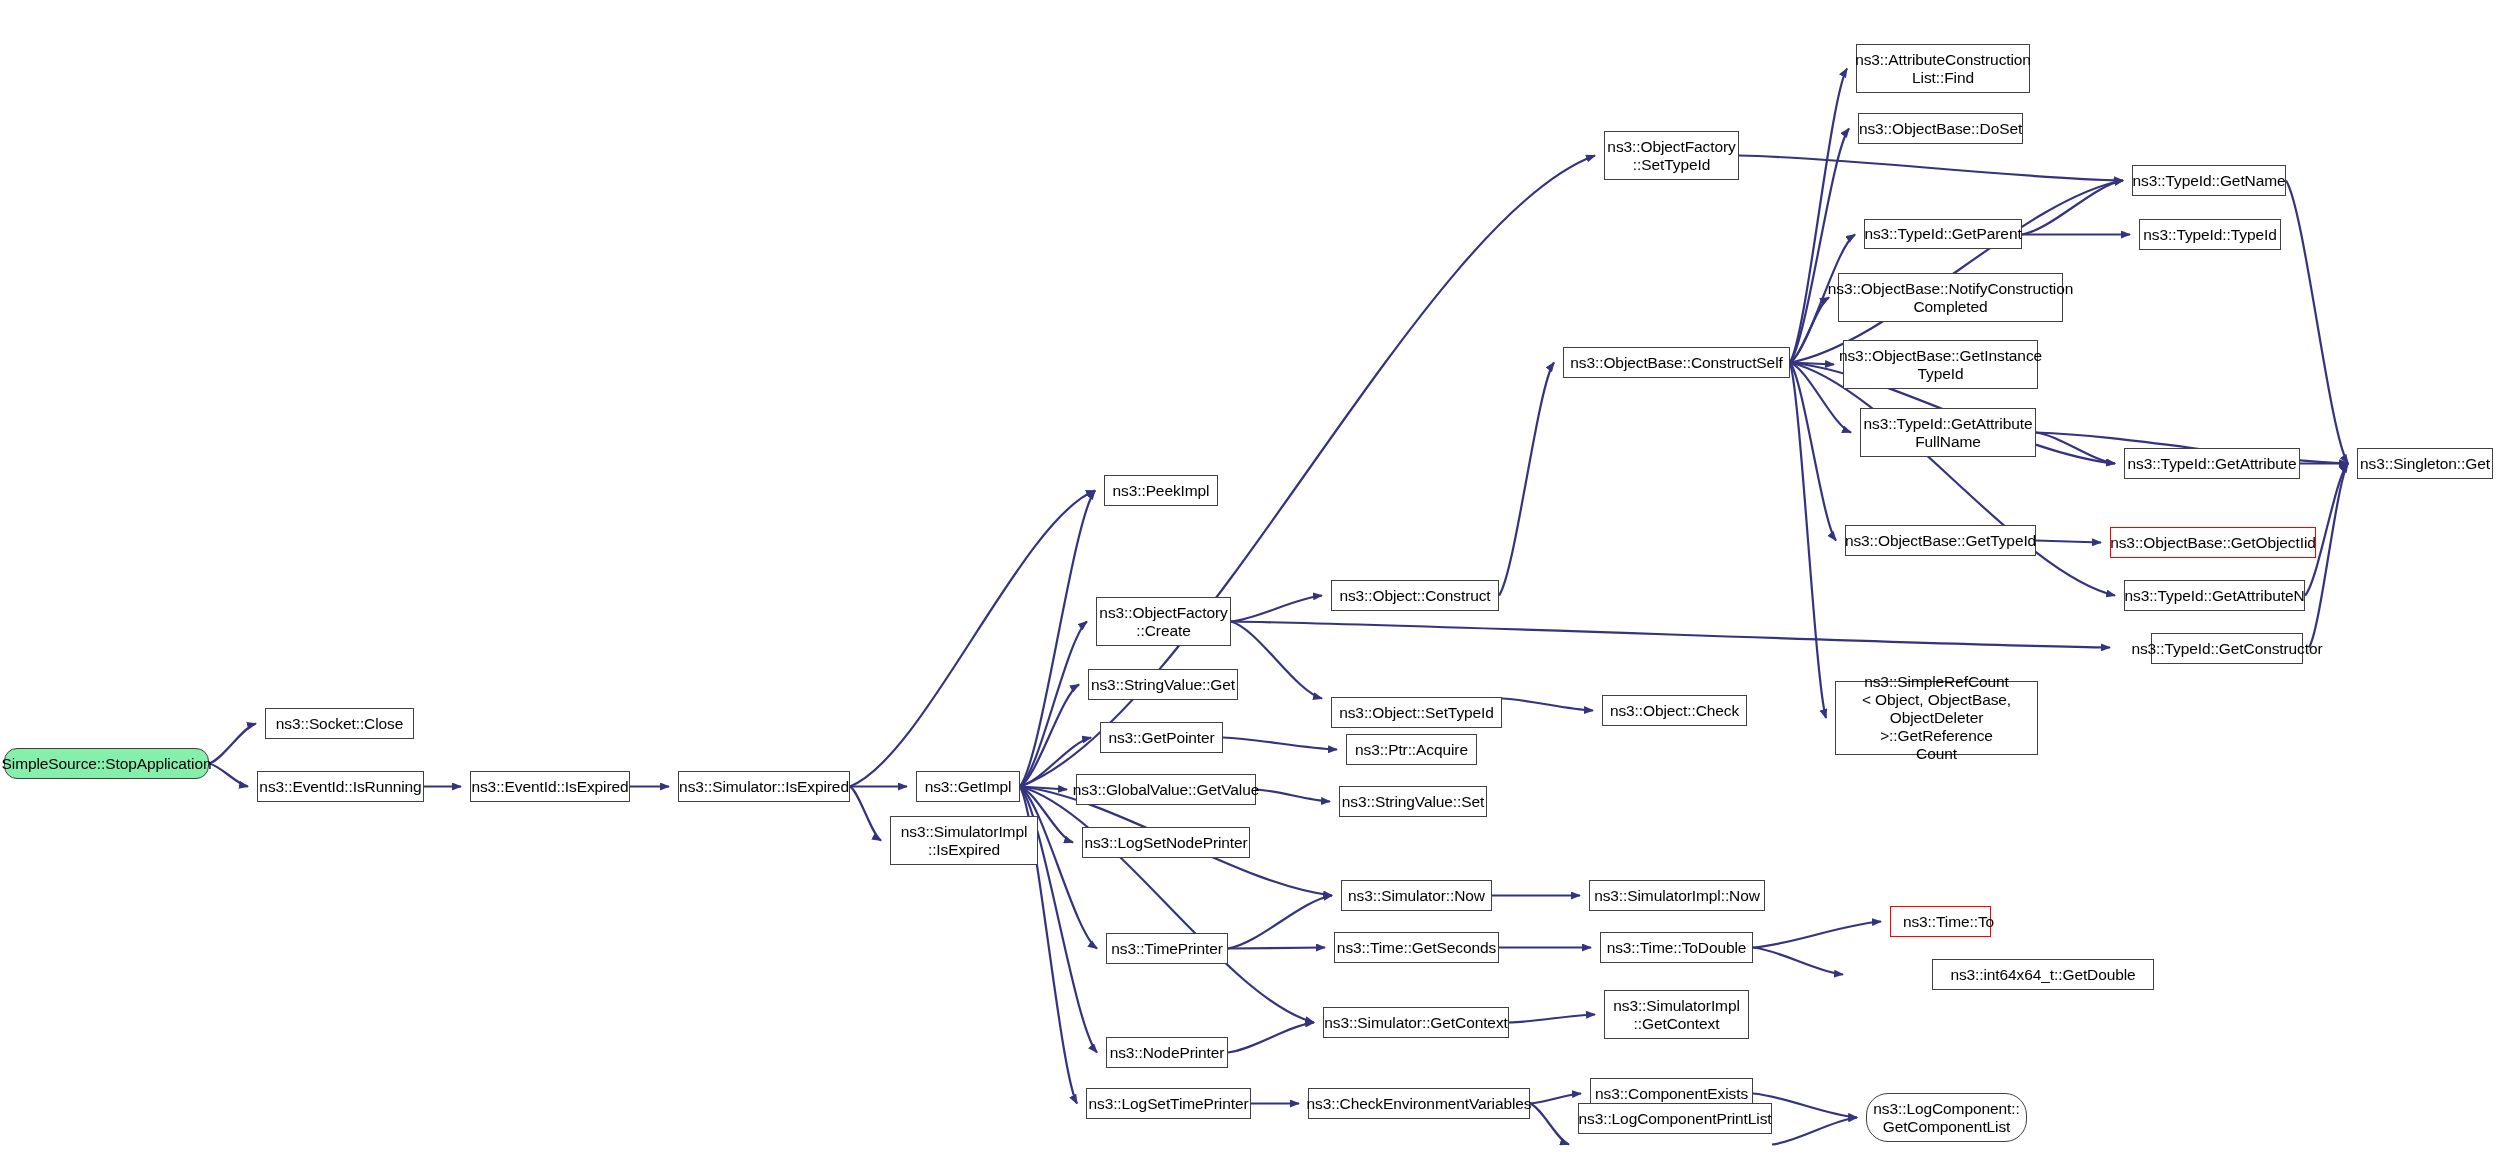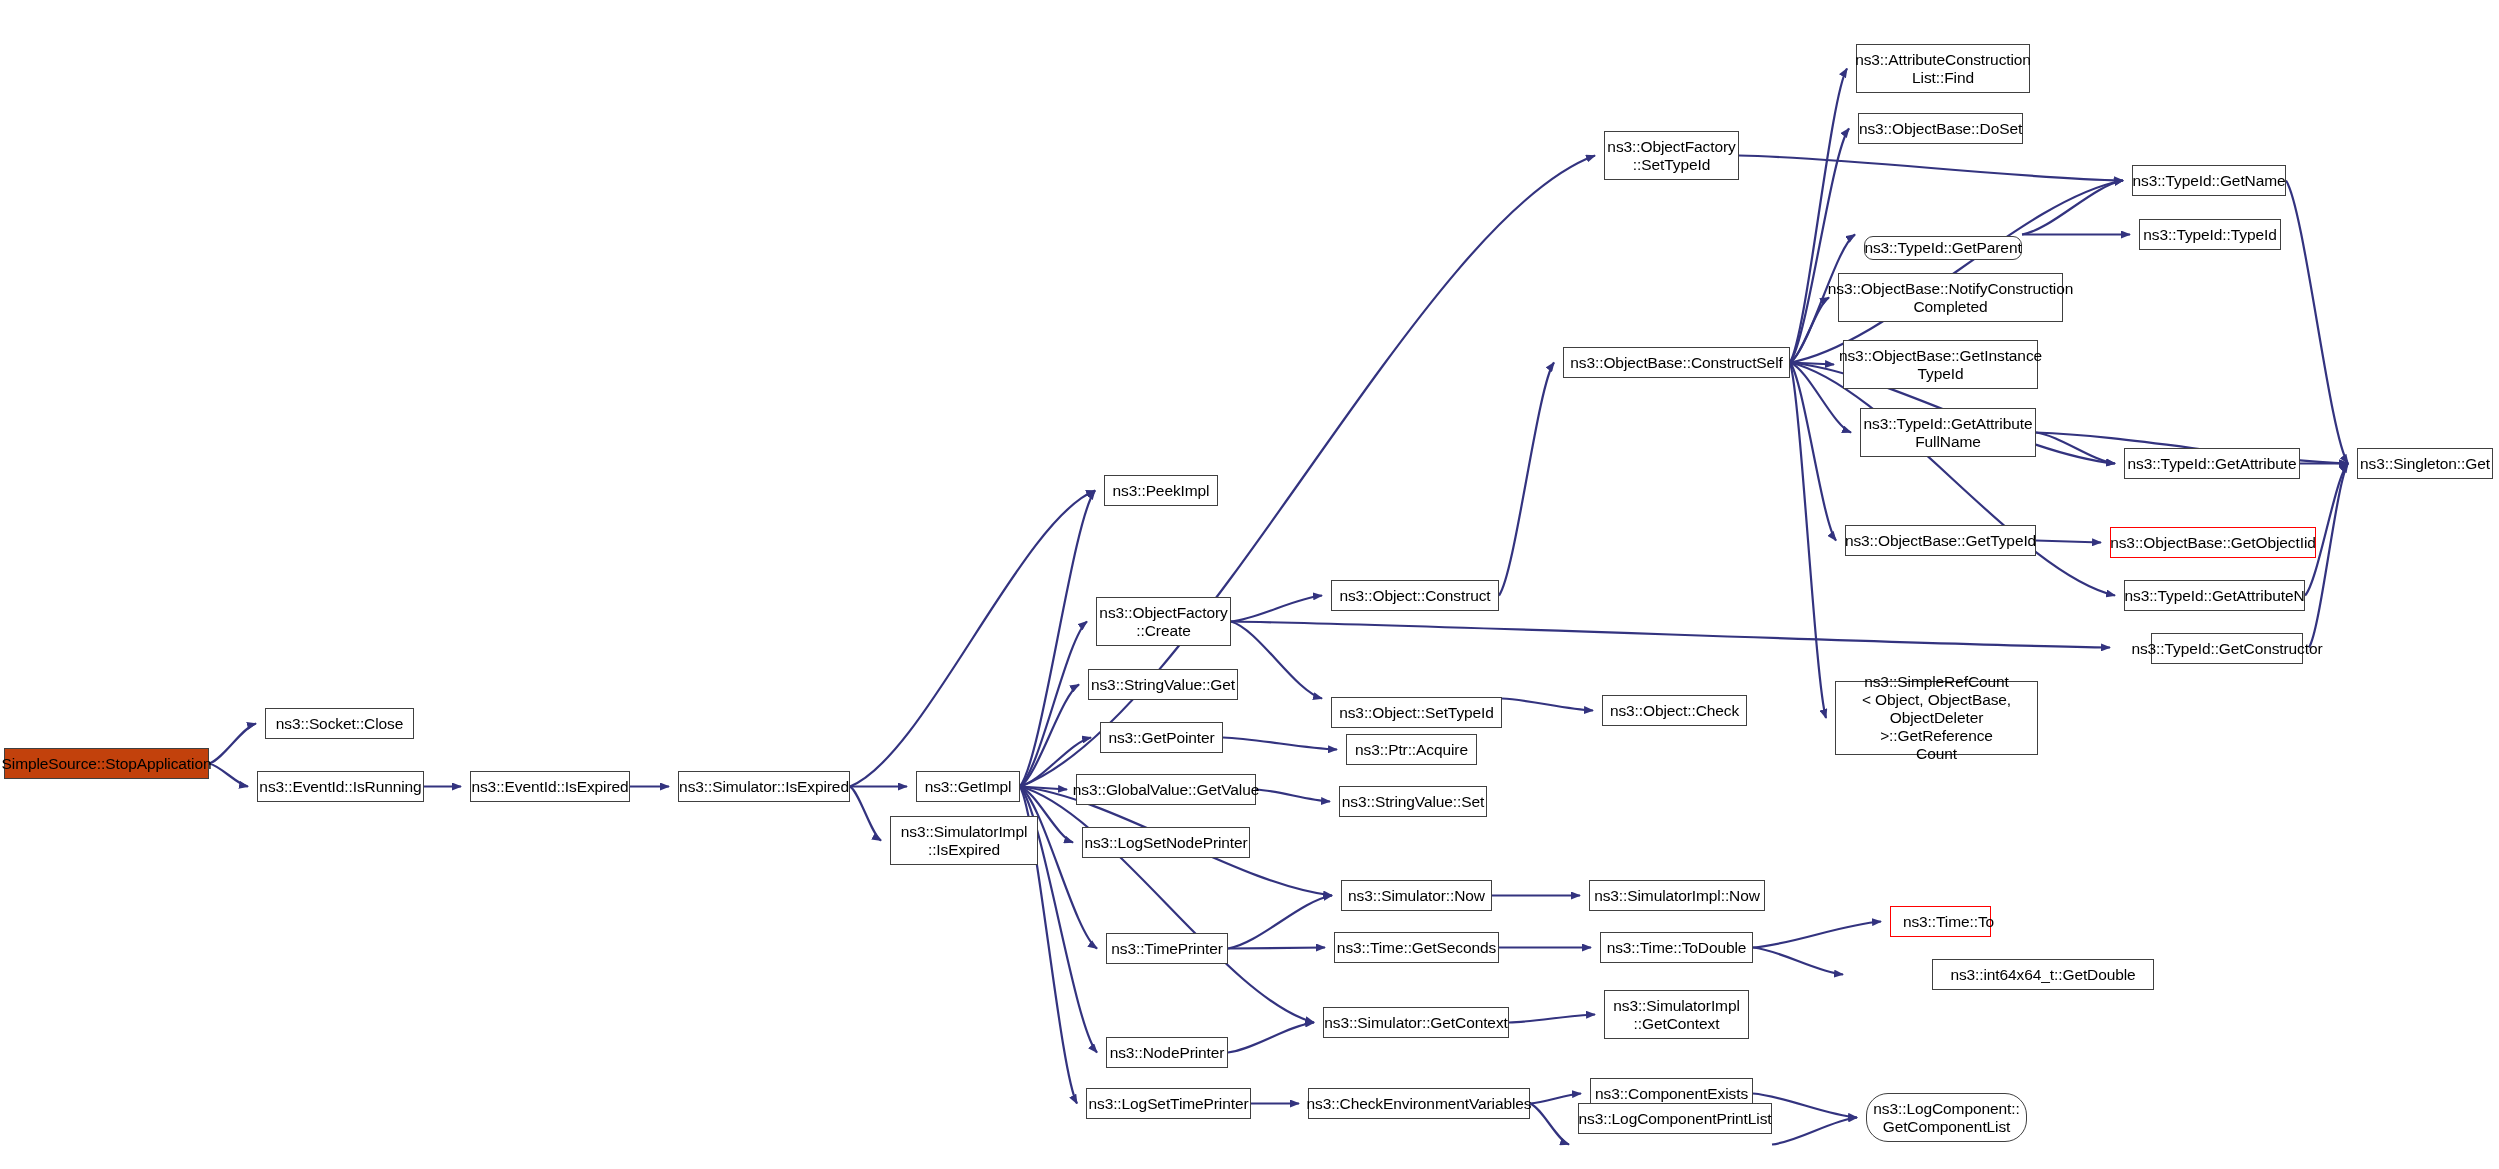--- a/index.html
+++ b/index.html
@@ -3,21 +3,21 @@
 <meta charset="utf-8">
 <style>
   html,body{margin:0;padding:0;background:#ffffff;}
   #canvas{position:relative;width:2499px;height:1169px;background:#ffffff;
           font-family:"Liberation Sans","DejaVu Sans",sans-serif;overflow:hidden;}
   svg#edges{position:absolute;left:0;top:0;width:2499px;height:1169px;}
   .node{position:absolute;box-sizing:border-box;display:flex;align-items:center;
         justify-content:center;text-align:center;background:#ffffff;
         border:1px solid #404040;color:#000000;line-height:1.16;
         font-size:15.5px;letter-spacing:-0.1px;padding:1px 4px;}
-  .node.root{background:#c2410c;border-color:#404040;}
+  .node.root{background:#86efac;border-color:#404040;border-radius:13px;}
   .node.red{border:1px solid #ff0000;}
   .node .lbl{white-space:pre-line;}
 </style>
 </head>
 <body>
 
 <div id="canvas">
   <svg id="edges" viewBox="0 0 2499 1169" xmlns="http://www.w3.org/2000/svg">
     <defs>
       <marker id="ah" markerWidth="10" markerHeight="8" refX="9" refY="4" orient="auto" markerUnits="userSpaceOnUse">
@@ -198,21 +198,21 @@
       <div class="node" style="left: 1563px; top: 347px; width: 227px; height: 31px;">
         <span class="lbl">ns3::ObjectBase::ConstructSelf</span>
       </div>
       <div class="node" style="left: 1856px; top: 44px; width: 174px; height: 49px;">
         <span class="lbl">ns3::AttributeConstruction
 List::Find</span>
       </div>
       <div class="node" style="left: 1858px; top: 113px; width: 165px; height: 31px;">
         <span class="lbl">ns3::ObjectBase::DoSet</span>
       </div>
-      <div class="node" style="left: 1864px; top: 236px; width: 158px; height: 24px; border-radius: 9px;">
+      <div class="node" style="left: 1864px; top: 219px; width: 158px; height: 30px;">
         <span class="lbl">ns3::TypeId::GetParent</span>
       </div>
       <div class="node" style="left: 1838px; top: 273px; width: 225px; height: 49px;">
         <span class="lbl">ns3::ObjectBase::NotifyConstruction
 Completed</span>
       </div>
       <div class="node" style="left: 1843px; top: 340px; width: 195px; height: 49px;">
         <span class="lbl">ns3::ObjectBase::GetInstance
 TypeId</span>
       </div>

